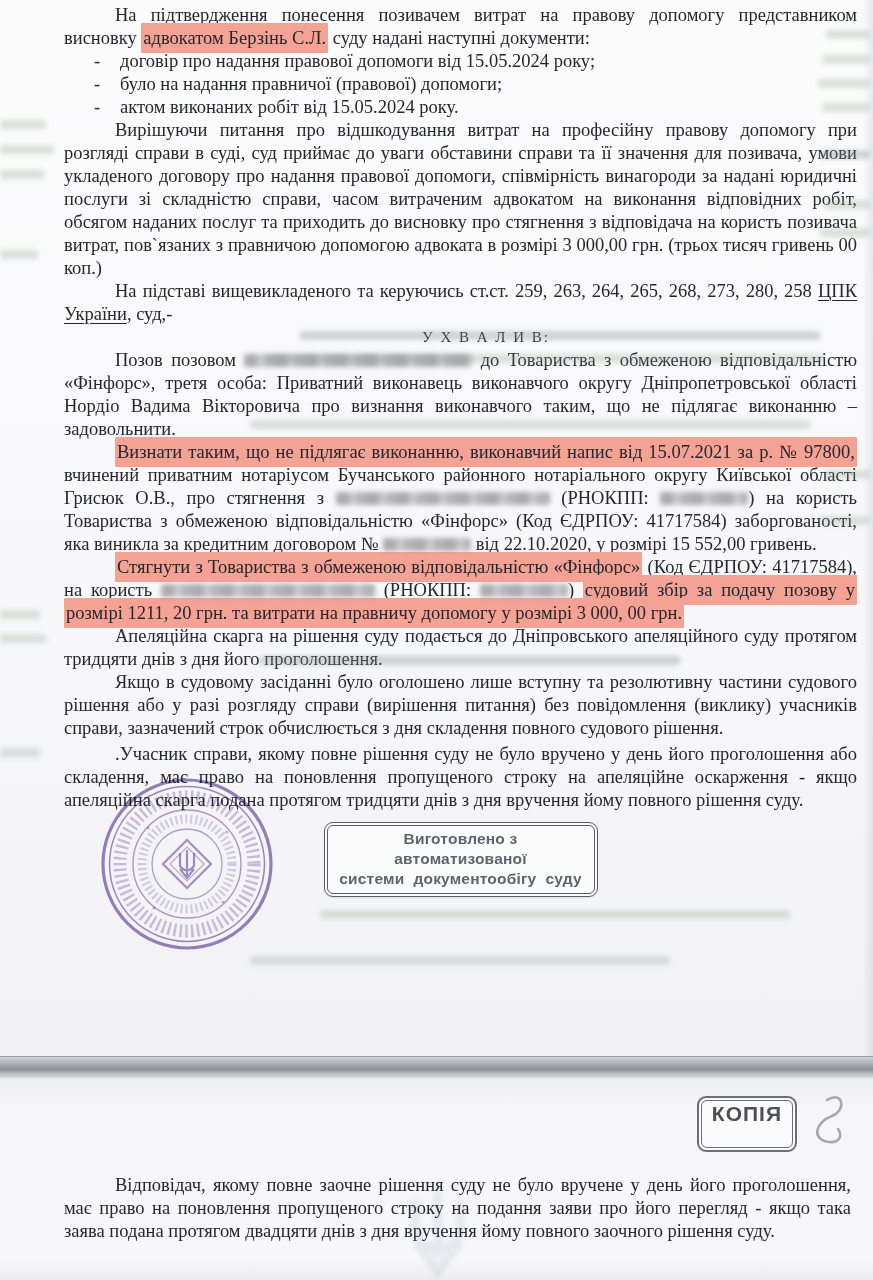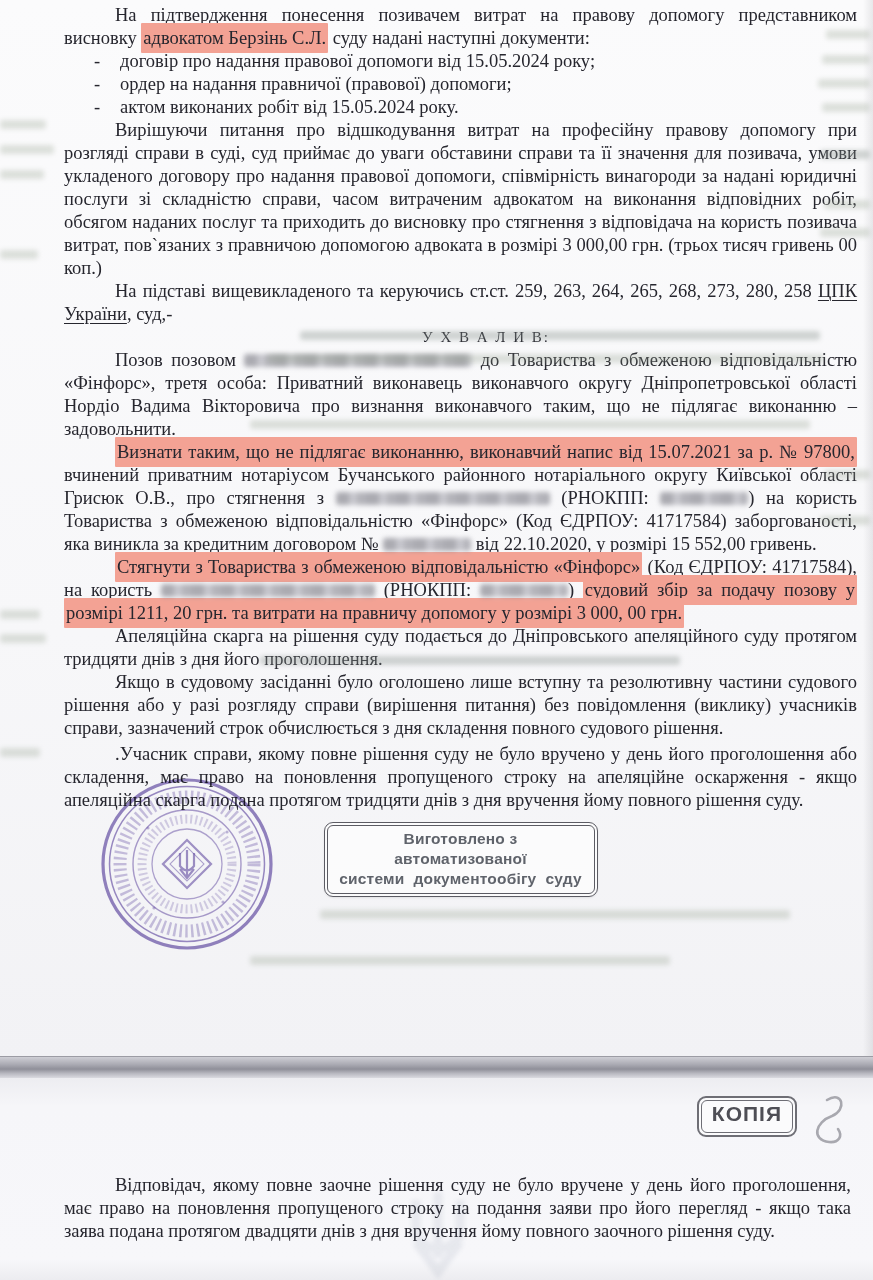--- a/index.html
+++ b/index.html
@@ -37,21 +37,21 @@
   
   .pagebreak{position:absolute;left:0;top:1056px;width:873px;height:22px;
              background:linear-gradient(180deg,#cfcfd5 0%,#a9a9b2 35%,#8f8f99 55%,#b9b9c1 75%,#e2e2e8 100%);
              border-top:1px solid #9c9ca4;}
   
   .page2{position:absolute;left:0;top:1078px;width:873px;height:202px;
          background:linear-gradient(180deg,#ededf1 0%,#f6f6f9 14%,#f7f7fa 90%,#ececf0 100%);}
   .page2-inner{position:relative;height:100%;color:#26262e;font-size:18.5px;line-height:23px;}
   .copystamp{position:absolute;right:76px;top:18px;border:2px solid #6e6e75;border-radius:9px;
              padding:2px;background:rgba(255,255,255,.5);}
-  .copystamp-inner{border:1.3px solid #6e6e75;border-radius:6px;padding:1px 10px 5px 10px;}
+  .copystamp-inner{border:1.3px solid #6e6e75;border-radius:6px;padding:1px 10px 20px 10px;}
   .copystamp-label{font-family:"Liberation Sans","DejaVu Sans",sans-serif;font-weight:700;
                    font-size:21px;letter-spacing:1px;color:#4e4e55;}
   .signature{position:absolute;right:28px;top:14px;width:48px;height:66px;opacity:.75;}
   .p11{position:absolute;left:64px;right:22px;top:96px;margin:0;text-indent:51px;text-align:justify;}
   
   .bleed{position:absolute;height:9px;border-radius:3px;background:#97a391;
          opacity:.30;filter:blur(2.4px);pointer-events:none;}
   .bleed.dark{background:#8a948f;opacity:.38;}
   .ghost-trident{position:absolute;left:386px;top:1188px;width:104px;height:92px;
                  opacity:.10;filter:blur(2px);pointer-events:none;}
@@ -62,21 +62,21 @@
 <body>
 
 <div class="sheet">
 
   <div class="page1">
     <div class="page1-inner">
 
       <p class="doc"><span>На підтвердження понесення позивачем витрат на правову допомогу представником висновку </span><span class="hl">адвокатом Берзінь С.Л.</span><span> суду надані наступні документи:</span></p>
 
       <div class="list-item"><span class="dash">-</span><span>договір про надання правової допомоги від 15.05.2024 року;</span></div>
-      <div class="list-item"><span class="dash">-</span><span>ордер на надання правничої (правової) допомоги;</span></div>
+      <div class="list-item"><span class="dash">-</span><span>було на надання правничої (правової) допомоги;</span></div>
       <div class="list-item"><span class="dash">-</span><span>актом виконаних робіт від 15.05.2024 року.</span></div>
 
       <p class="doc">Вирішуючи питання про відшкодування витрат на професійну правову допомогу при розгляді справи в суді, суд приймає до уваги обставини справи та її значення для позивача, умови укладеного договору про надання правової допомоги, співмірність винагороди за надані юридичні послуги зі складністю справи, часом витраченим адвокатом на виконання відповідних робіт, обсягом наданих послуг та приходить до висновку про стягнення з відповідача на користь позивача витрат, пов`язаних з правничою допомогою адвоката в розмірі 3 000,00 грн. (трьох тисяч гривень 00 коп.)</p>
 
       <p class="doc"><span>На підставі вищевикладеного та керуючись ст.ст. 259, 263, 264, 265, 268, 273, 280, 258 </span><span class="ul">ЦПК України</span><span>, суд,-</span></p>
 
       <p class="doc heading">У Х В А Л И В:</p>
 
       <p class="doc"><span>Позов позовом </span><span class="redact name-wide"></span><span> до Товариства з обмеженою відповідальністю «Фінфорс», третя особа: Приватний виконавець виконавчого округу Дніпропетровської області Нордіо Вадима Вікторовича про визнання виконавчого таким, що не підлягає виконанню – задовольнити.</span></p>
 

